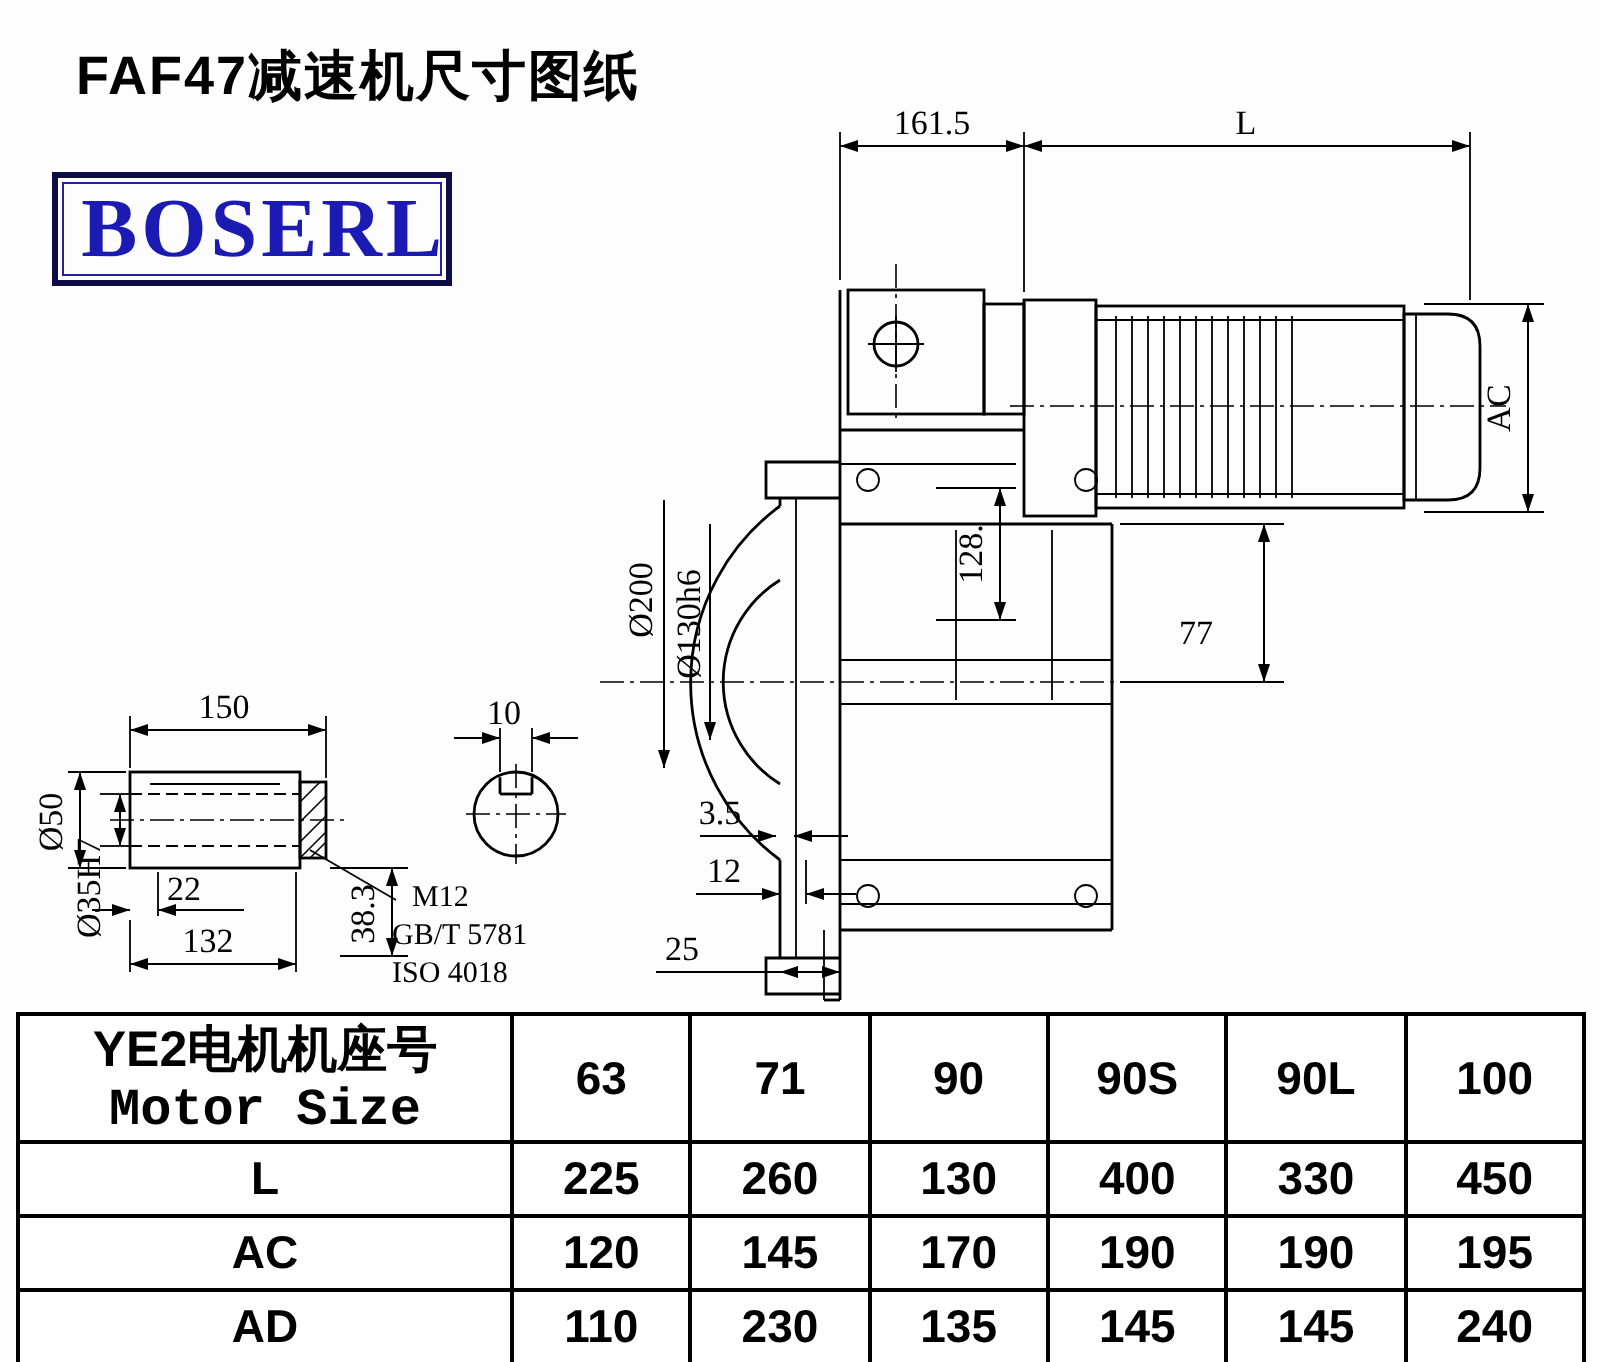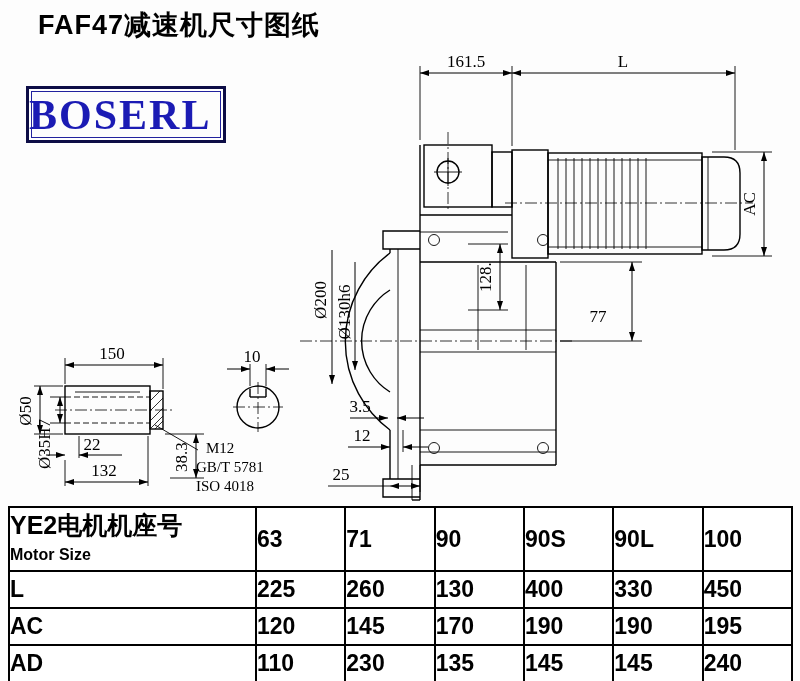--- a/index.html
+++ b/index.html
@@ -1,46 +1,46 @@
 <!DOCTYPE html>
 <html><head>
 <meta charset="utf-8">
 <style>
   * { margin:0; padding:0; box-sizing:border-box; }
   html,body { width:800px; height:681px; }
   body { background:#ffffff; font-family:"Liberation Sans", sans-serif; }
   #page { position:relative; width:800px; height:681px; background:#fdfdfd; overflow:hidden; }
 
-  .title { position:absolute; left:38px; top:7px; font-size:27px; font-weight:bold;
+  .title { position:absolute; left:38px; top:20px; font-size:27px; font-weight:bold;
            color:#000; letter-spacing:1px; white-space:nowrap; }
 
   .logo { position:absolute; left:26px; top:86px; width:200px; height:57px;
           border:3px solid #0d0d46; box-shadow: inset 0 0 0 2px #ffffff, inset 0 0 0 3px #22229e;
-          display:flex; align-items:center; justify-content:flex-start;
+          display:flex; align-items:center; justify-content:flex-end;
           font-family:"Liberation Serif", serif; font-weight:bold; font-size:42px;
           color:#1b1bb4; letter-spacing:2px; }
 
   svg.drawing { position:absolute; left:0; top:0; }
   svg .o  { fill:none; stroke:#000; stroke-width:1.4; }
   svg .t  { fill:none; stroke:#000; stroke-width:0.9; }
   svg .hid{ fill:none; stroke:#000; stroke-width:0.9; stroke-dasharray:6 3; }
   svg .c  { fill:none; stroke:#000; stroke-width:0.8; stroke-dasharray:12 3 2 3; }
   svg .dim{ fill:none; stroke:#000; stroke-width:1; }
   svg .h  { stroke:#000; stroke-width:0.8; }
   svg text { font-family:"Liberation Serif", serif; font-size:17px; fill:#000; }
   svg text.sm { font-size:15px; }
 
   table.dimtable { position:absolute; left:8px; top:506px; width:785px;
                    border-collapse:collapse; table-layout:fixed; background:#fff; }
-  table.dimtable td { border:2px solid #000; vertical-align:middle;
+  table.dimtable td { border:2px solid #000; text-align:center; vertical-align:middle;
                       font-size:23px; font-weight:bold; color:#000; padding:0; overflow:hidden; }
   table.dimtable tr.hdr td { height:64px; }
   table.dimtable tr.row td { height:37px; }
   .hdr-zh { font-size:25px; font-weight:bold; line-height:32px; }
-  .hdr-en { font-family:Liberation Sans, sans-serif; font-size:16px; font-weight:bold; line-height:28px; }
+  .hdr-en { font-family:Liberation Mono, monospace; font-size:26px; font-weight:bold; line-height:28px; }
 </style>
 </head>
 <body>
 
 <div id="page">
 
   <div class="title">FAF47减速机尺寸图纸</div>
 
   <div class="logo">
     <span>BOSERL</span>

